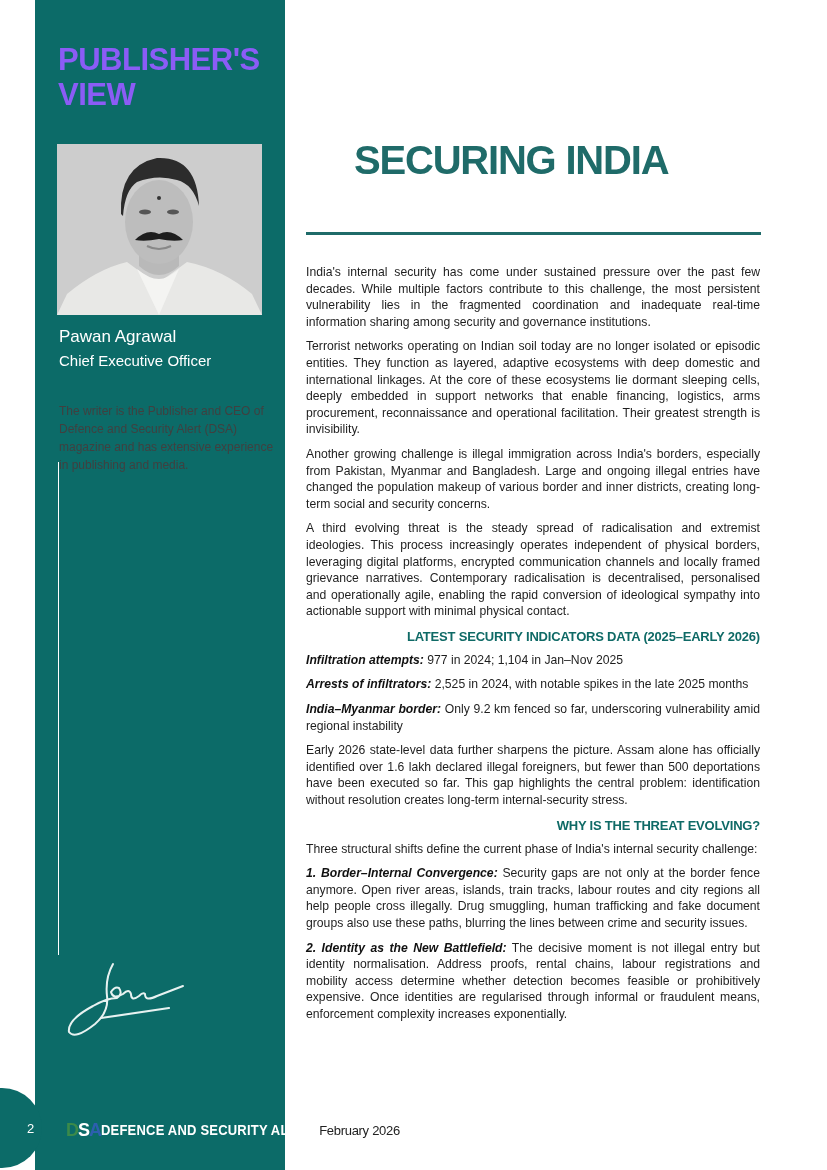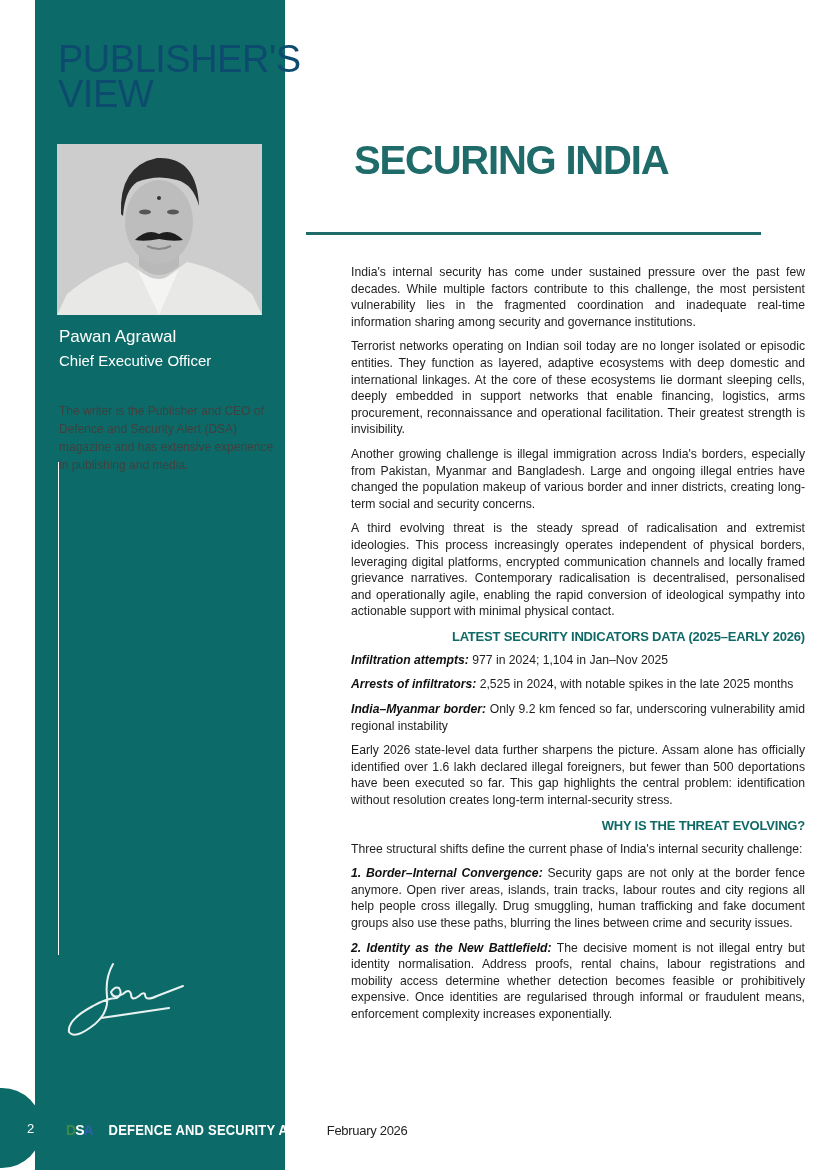--- a/index.html
+++ b/index.html
@@ -8,21 +8,21 @@
     background: #ffffff;
     font-family: "Liberation Sans", sans-serif;
     color: #1c1c1c;
   }
   .panel {
     position: absolute; left: 35px; top: 0; width: 250px; height: 1170px;
     background: #0c6b68;
   }
   .section-title {
     position: absolute; left: 58px; top: 42px; width: 220px;
-    color: #0c4a6e; font-weight: normal; font-size: 38px; line-height: 35px;
+    color: #8b5cf6; font-weight: bold; font-size: 31px; line-height: 35px;
     letter-spacing: -0.5px; text-transform: uppercase;
     font-family: "Liberation Sans", sans-serif;
   }
   .photo {
     position: absolute; left: 57px; top: 144px; width: 205px; height: 171px;
     background: #cfcfcf; overflow: hidden;
   }
   .author-name {
     position: absolute; left: 59px; top: 327px; color: #fff;
     font-size: 17px; line-height: 20px;
@@ -46,40 +46,40 @@
     position: absolute; left: -38px; top: 1088px; width: 80px; height: 80px;
     border-radius: 50%; background: #0c6b68;
   }
   .page-num {
     position: absolute; left: 27px; top: 1121px; color: #fff; font-size: 13px;
   }
   .footer {
     position: absolute; left: 66px; top: 1122px; height: 16px;
     display: flex; align-items: center; white-space: nowrap;
   }
-  .logo { font-weight: bold; font-size: 14px; letter-spacing: -1px; margin-right: 16px; }
+  .logo { font-weight: bold; font-size: 18px; letter-spacing: -1px; margin-right: 0; }
   .logo .d { color: #3b8a4a; }
   .logo .s { color: #ffffff; }
   .logo .a { color: #2d5fae; }
   .mag-name { color: #ffffff; font-weight: bold; font-size: 13px; letter-spacing: 0.2px; transform: scaleY(1.1); }
   .issue-date { color: #222; font-size: 13px; margin-left: 4px; letter-spacing: -0.3px; }
 
   .headline {
     position: absolute; left: 306px; top: 140px; width: 460px;
     font-weight: bold; font-size: 40px; line-height: 40px; letter-spacing: -1.2px;
   }
   .headline .l1 { color: #3a3a3a; display: block; }
   .headline .l2 { color: #1f6b69; display: block; margin-left: 48px; }
   .rule {
     position: absolute; left: 306px; top: 232px; width: 455px; height: 3px;
     background: #1f6b69;
   }
   .article {
     position: absolute; left: 306px; top: 264px; width: 454px;
-    font-size: 12.2px; line-height: 16.6px; text-align: justify; color: #1e1e1e; margin-left: 45px;
+    font-size: 12.2px; line-height: 16.6px; text-align: justify; color: #1e1e1e;
   }
   .article p { margin: 0 0 8px 0; }
   .article h2 {
     margin: 6px 0 6px 0; color: #0f6a66; font-size: 13px; line-height: 18px;
     font-weight: bold; text-align: right; letter-spacing: -0.2px;
   }
   .article b { font-weight: bold; color: #111; font-style: italic; }
 </style>
 </head>
 <body>

